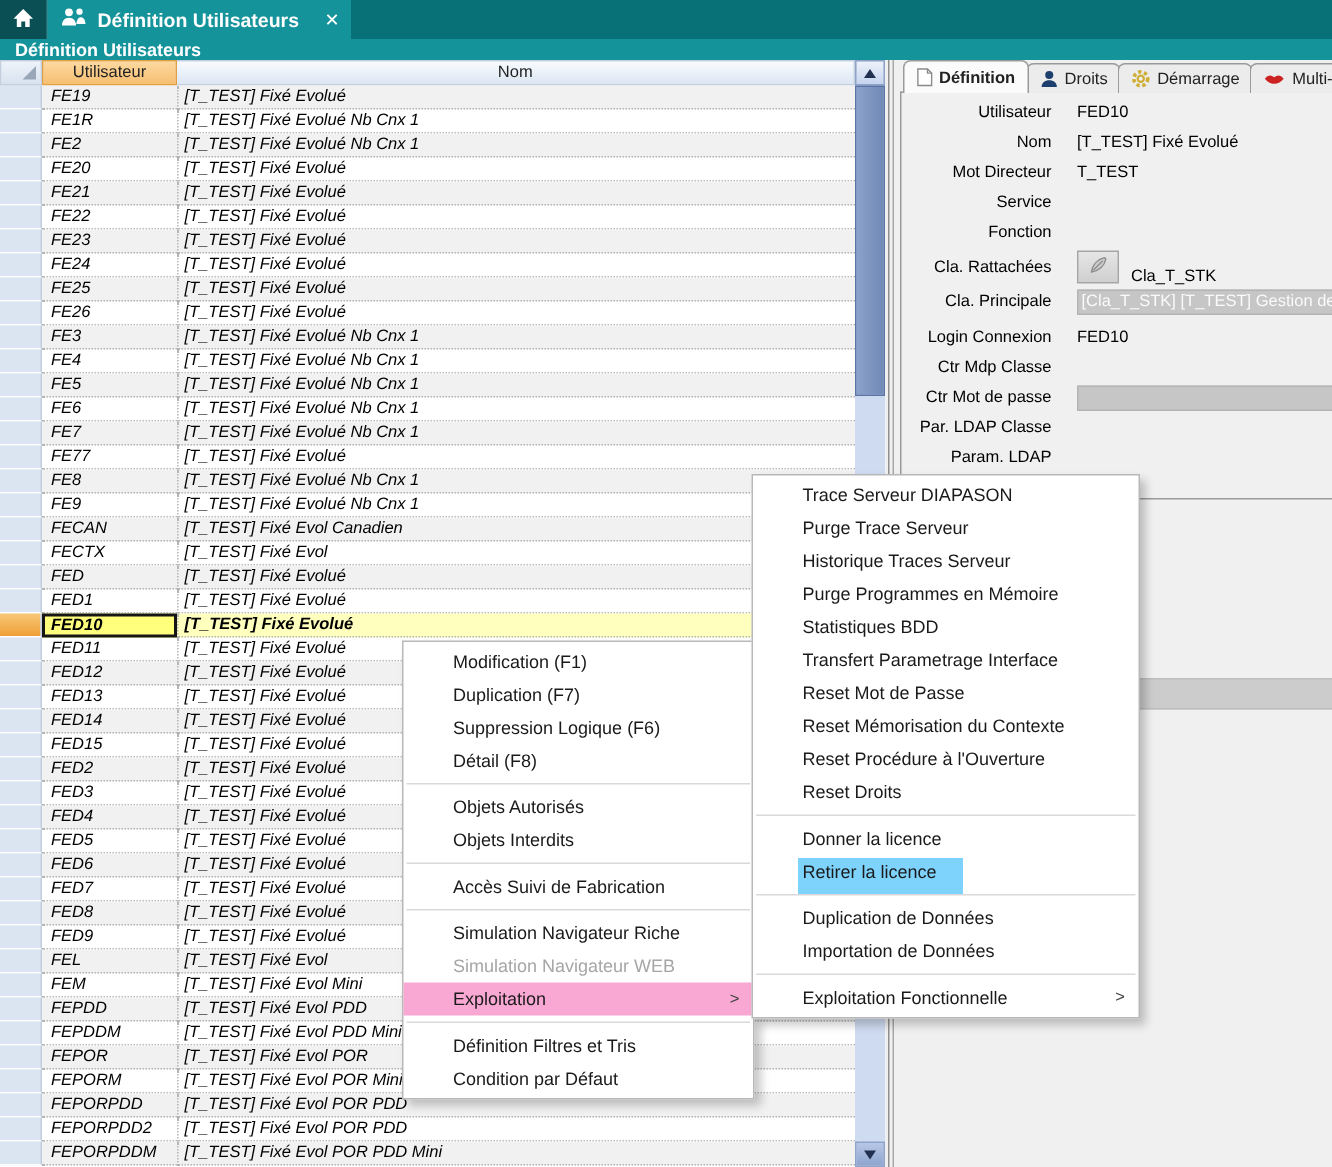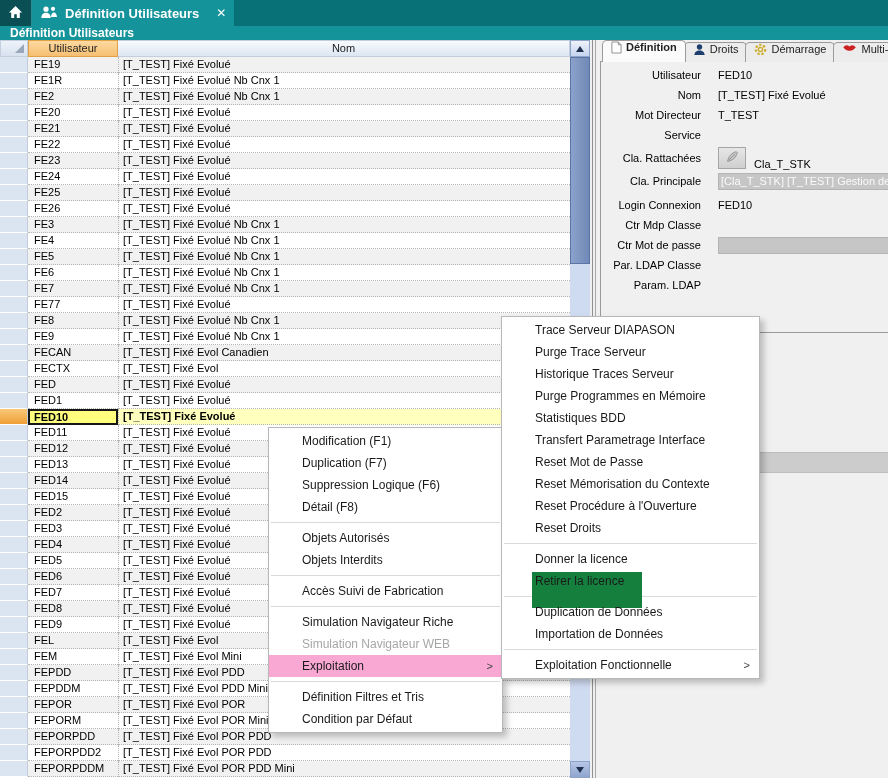--- a/index.html
+++ b/index.html
@@ -17,21 +17,21 @@
 
   
   .grid{position:absolute;left:0;top:40px;width:570px;height:738px;background:#fff;}
   .ghead{display:flex;height:17px;}
   .gh{box-sizing:border-box;border:1px solid #c3cfdf;border-left:none;background:linear-gradient(#f8fbfe,#dce6f2);
       text-align:center;line-height:15px;color:#222;}
   .gh.gutter{width:28px;border-left:1px solid #c3cfdf;position:relative;background:linear-gradient(#eef3fa,#d8e2ef);}
   .gh.gutter::after{content:"";position:absolute;right:3px;bottom:3px;border-left:9px solid transparent;border-bottom:9px solid #9aa7b8;}
   .gh.user{width:90px;background:linear-gradient(#fdd9a0,#f6bf72);border:1px solid #e2a045;font-weight:normal;}
   .gh.name{flex:1;}
-  .grow{display:flex;height:16px;box-sizing:border-box;}
+  .grow{display:flex;height:16px;box-sizing:border-box;font-style:italic;}
   .gc{box-sizing:border-box;border-bottom:1px dotted #b5b5b5;overflow:hidden;white-space:nowrap;line-height:15px;}
   .gc.gutter{width:28px;background:#dbe5f1;border-bottom:1px solid #fff;border-right:1px solid #c0cede;}
   .gc.user{width:90px;padding-left:6px;}
   .gc.name{flex:1;padding-left:4px;border-left:1px dotted #b5b5b5;}
   .grow.odd .user,.grow.odd .name{background:#f1f1f1;}
   .grow.sel .gutter{background:linear-gradient(#f8c878,#ef9f35);}
   .grow.sel .user{background:#ffff7d;border:2px solid #161616;font-weight:bold;padding-left:4px;line-height:12px;}
   .grow.sel .name{background:#ffffbe;font-weight:bold;}
 
   
@@ -44,21 +44,21 @@
   .vthumb{position:absolute;left:0;top:17px;width:20px;height:207px;background:linear-gradient(90deg,#8ba2cb,#7189b7);border:1px solid #5a74a5;box-sizing:border-box;}
 
   
   .splitter{position:absolute;left:590px;top:40px;width:10px;height:738px;background:#f0f0f0;}
   .splitter::before{content:"";position:absolute;left:2px;top:0;width:1px;height:100%;background:#8f8f8f;}
   .splitter::after{content:"";position:absolute;left:5px;top:0;width:1px;height:100%;background:#a8a8a8;}
 
   
   .rpanel{position:absolute;left:600px;top:40px;width:288px;height:738px;background:#f0f0f0;}
   .rtabs{position:absolute;left:2px;top:0;height:22px;display:flex;align-items:flex-end;z-index:2;}
-  .rtab{box-sizing:border-box;height:20px;display:flex;gap:4px;padding:0 8px;
+  .rtab{box-sizing:border-box;height:20px;display:flex;align-items:center;gap:4px;padding:0 8px;
         background:#ececec;border:1px solid #9a9a9a;border-bottom:none;border-radius:5px 5px 0 0;
         margin-right:-2px;white-space:nowrap;overflow:hidden;color:#222;margin-top:48px;}
   .rtab.sel{height:22px;background:#fbfbfb;font-weight:bold;z-index:3;}
   .rtab .ic{flex:0 0 auto;display:flex;}
   .rframe{position:absolute;left:0;top:21px;width:289px;height:272px;border:1px solid #9a9a9a;border-right:none;
           box-sizing:border-box;background:#f0f0f0;padding-top:3px;}
   .frow{display:flex;align-items:center;min-height:20px;}
   .frow .lab{width:100px;text-align:right;flex:0 0 auto;}
   .frow .val{margin-left:17px;white-space:nowrap;}
   .frow.gray .val{margin-left:17px;background:#c6c6c6;color:#fafafa;border:1px solid #b4b4b4;
@@ -68,21 +68,21 @@
   .frow .icval{margin-left:8px;margin-top:12px;}
   .grayband{position:absolute;left:0px;top:412px;width:288px;height:19px;background:#cccccc;border-top:1px solid #bdbdbd;border-bottom:1px solid #bdbdbd;}
 
   
   .menu{position:absolute;background:#ffffff;border:1px solid #b8b8b8;box-shadow:4px 4px 6px rgba(0,0,0,.22);
         font-size:12px;padding:2px 0;box-sizing:border-box;z-index:10;}
   .mi{height:22px;line-height:22px;padding-left:33px;padding-right:24px;white-space:nowrap;position:relative;color:#1a1a1a;}
   .mi.dis{color:#a6a6a6;}
   .mi.hl{background:#f9a8d4;}
   .mi .chev{position:absolute;right:9px;top:0;font-size:11px;color:#444;}
-  .mi .mark{background:#15803d;padding:2px 18px 20px 3px;margin-left:-3px;}
+  .mi .mark{background:#7dd3fc;padding:2px 18px 8px 3px;margin-left:-3px;}
   .msep{height:1px;background:#d9d9d9;margin:4px 2px;}
   #ctxmenu{left:268px;top:427px;width:235px;}
   #submenu{left:501px;top:316px;width:259px;}
 </style>
 </head>
 <body>
 
 <div id="app">
 
   <div class="tabbar">
@@ -404,20 +404,24 @@
           <div class="val">[T_TEST] Fixé Evolué</div>
         </div>
         <div class="frow">
           <div class="lab">Mot Directeur</div>
           <div class="val">T_TEST</div>
         </div>
         <div class="frow">
           <div class="lab">Service</div>
           <div class="val"></div>
         </div>
+        <div class="frow">
+          <div class="lab">Fonction</div>
+          <div class="val"></div>
+        </div>
         <div class="frow" style="min-height: 26px;">
           <div class="lab">Cla. Rattachées</div>
           <div class="icbtn">
             <span><svg width="14" height="14" viewBox="0 0 16 16">
                 <path d="M13 2 C8 3 4 7 3 13 C9 12 13 8 14 3 Z" fill="#c9c9c9" stroke="#8a8a8a"></path>
                 <path d="M4.5 11.5 L11.5 4.5" stroke="#8a8a8a" fill="none"></path>
               </svg></span>
           </div>
           <div class="icval">Cla_T_STK</div>
         </div>

